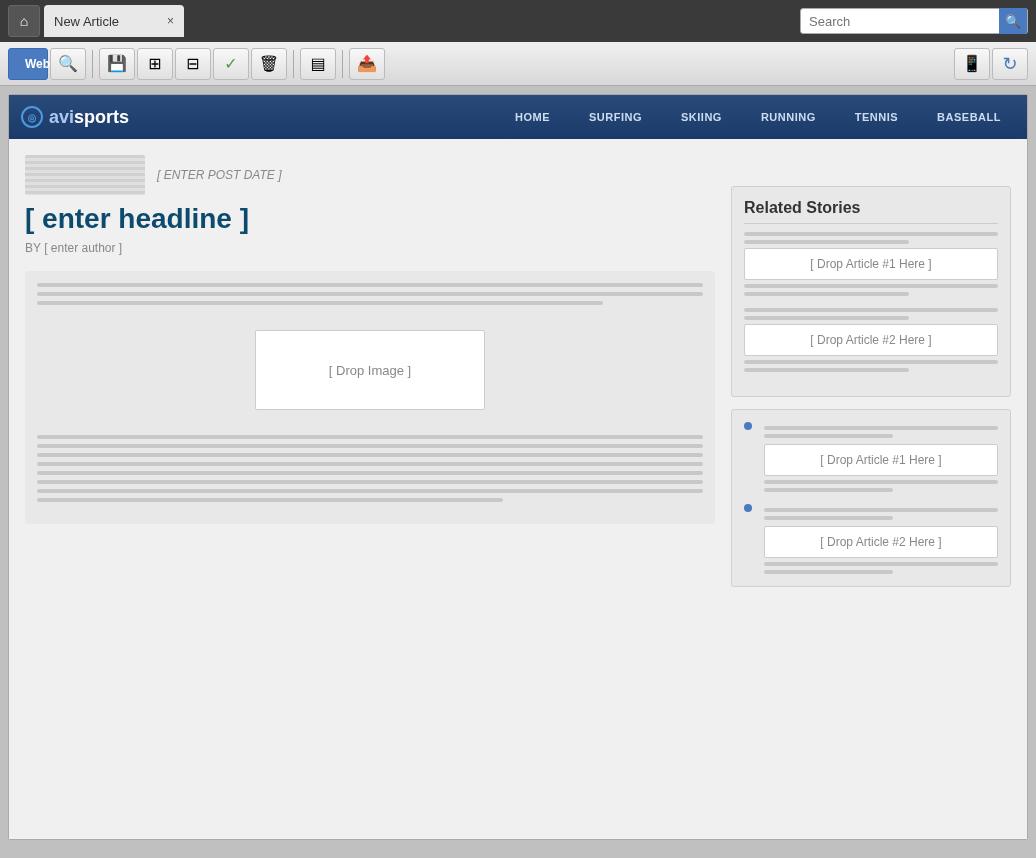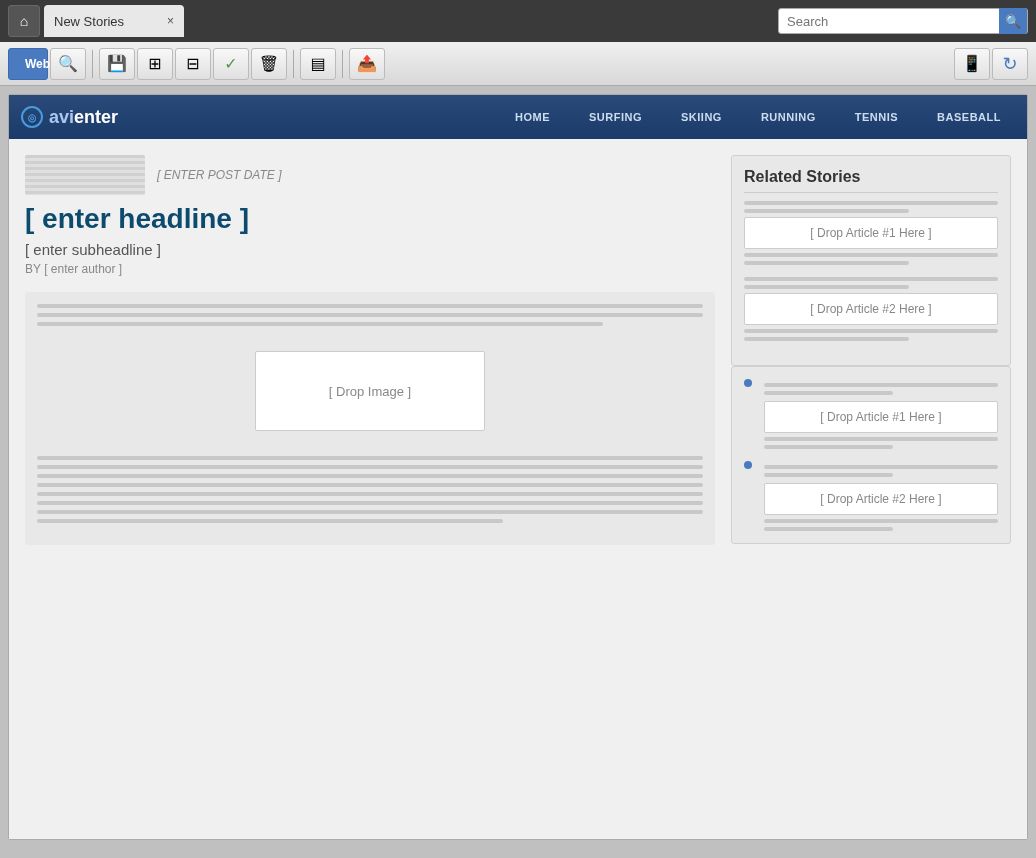--- a/index.html
+++ b/index.html
@@ -37,21 +37,21 @@
       cursor: pointer; color: #555; font-size: 12px;
       margin-left: auto;
     }
     .search-bar {
       margin-left: auto;
       display: flex; align-items: center;
       background: white;
       border: 1px solid #aaa;
       border-radius: 3px;
       height: 26px;
-      width: 250px;
+      width: 228px;
     }
     .search-bar input {
       border: none; outline: none;
       flex: 1; padding: 0 8px;
       font-size: 13px; color: #999;
       background: transparent;
     }
     .search-btn {
       width: 28px; height: 26px;
       background: #4a7abf;
@@ -222,21 +222,21 @@
       display: flex; align-items: center; justify-content: center;
       color: #888;
       font-size: 13px;
       margin: 25px auto;
       cursor: pointer;
     }
 
     
     .article-sidebar {
       width: 280px;
-      display: flex; flex-direction: column; 
+      display: flex; flex-direction: column; gap: 12px; margin-top: 31px;
     }
     .sidebar-section {
       background: #e8e8e8;
       border: 1px solid #d0d0d0;
       border-radius: 3px;
       padding: 12px;
     }
     .sidebar-title {
       font-size: 16px;
       font-weight: bold;
@@ -292,21 +292,21 @@
     .links-line.short { width: 55%; }
   </style>
 </head>
 <body>
 
 <div class="title-bar">
   <div class="home-btn">
     <span>⌂</span>
   </div>
   <div class="tab">
-    <span>New Stories</span>
+    <span>New Article</span>
     <span class="tab-close">×</span>
   </div>
   <div class="search-bar">
     <input type="text" placeholder="Search" style="">
     <button class="search-btn">
       <span>🔍</span>
     </button>
   </div>
 </div>
 
@@ -351,41 +351,40 @@
   </div>
 </div>
 
 <div class="main-wrapper">
   <div class="browser-window">
 
     <div class="site-nav">
       <div class="site-logo">
         <div class="site-logo-icon">◎</div>
         <span style="color:#aac8f0;">avi</span>
-          <span>enter</span>
+          <span>sports</span>
       </div>
       <div class="nav-items">
         <span class="nav-item">HOME</span>
         <span class="nav-item">SURFING</span>
         <span class="nav-item">SKIING</span>
         <span class="nav-item">RUNNING</span>
         <span class="nav-item">TENNIS</span>
         <span class="nav-item">BASEBALL</span>
       </div>
     </div>
 
     <div class="content-area">
 
       <div class="article-main">
         <div class="article-meta">
           <div class="article-image-placeholder"></div>
           <span class="article-date">[ ENTER POST DATE ]</span>
         </div>
         <div class="article-headline">[ enter headline ]</div>
-        <div class="article-subheadline">[ enter subheadline ]</div>
         <div class="article-byline">
           <span>BY</span>
           <span>[ enter author ]</span>
         </div>
 
         <div class="article-body">
           <div class="body-lines">
             <div class="body-line full"></div>
             <div class="body-line full"></div>
             <div class="body-line medium"></div>

